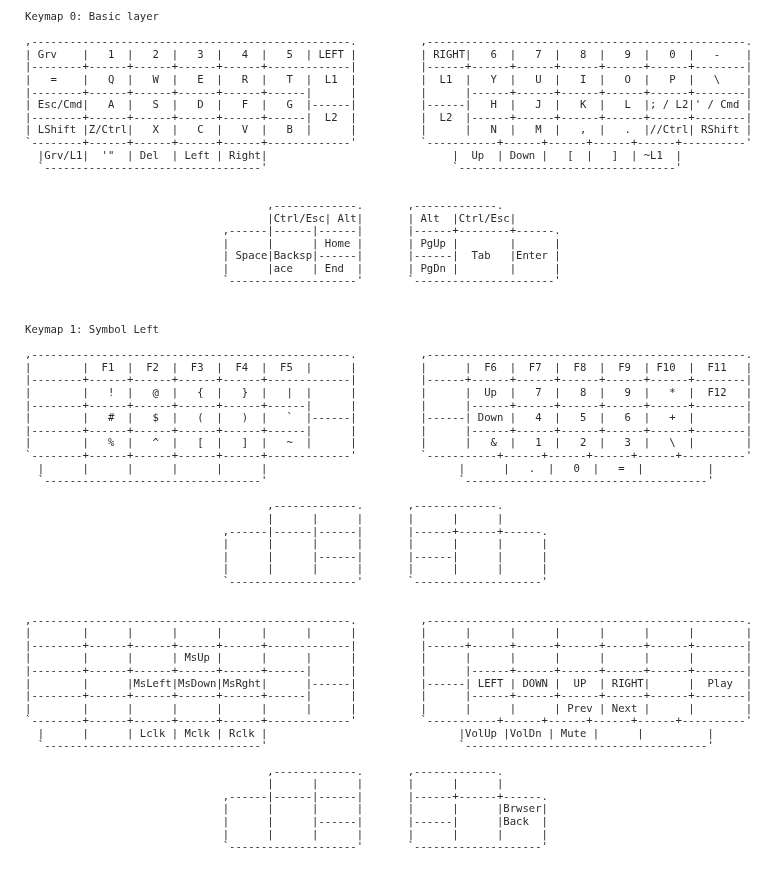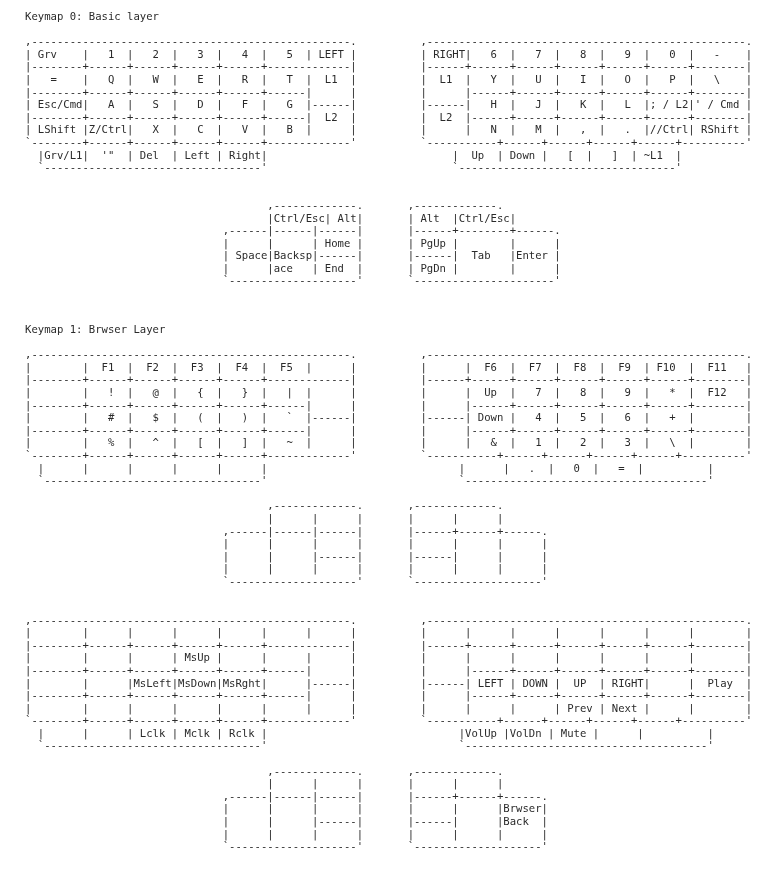--- a/index.html
+++ b/index.html
@@ -53,21 +53,21 @@
                                       ,-------------.       ,-------------.
                                       |Ctrl/Esc| Alt|       | Alt  |Ctrl/Esc|
                                ,------|------|------|       |------+--------+------.
                                |      |      | Home |       | PgUp |        |      |
                                | Space|Backsp|------|       |------|  Tab   |Enter |
                                |      |ace   | End  |       | PgDn |        |      |
                                `--------------------'       `----------------------'</pre>
   </section>
 
   <section class="km-section" data-name="keymap-section-1">
-    <div class="km-title" data-name="keymap-1-title">Keymap 1: Brwser Layer</div>
+    <div class="km-title" data-name="keymap-1-title">Keymap 1: Symbol Left</div>
     <pre class="km-art" data-name="keymap-1-ascii-art">,--------------------------------------------------.          ,--------------------------------------------------.
 |        |  F1  |  F2  |  F3  |  F4  |  F5  |      |          |      |  F6  |  F7  |  F8  |  F9  | F10  |  F11   |
 |--------+------+------+------+------+-------------|          |------+------+------+------+------+------+--------|
 |        |   !  |   @  |   {  |   }  |   |  |      |          |      |  Up  |   7  |   8  |   9  |   *  |  F12   |
 |--------+------+------+------+------+------|      |          |      |------+------+------+------+------+--------|
 |        |   #  |   $  |   (  |   )  |   `  |------|          |------| Down |   4  |   5  |   6  |   +  |        |
 |--------+------+------+------+------+------|      |          |      |------+------+------+------+------+--------|
 |        |   %  |   ^  |   [  |   ]  |   ~  |      |          |      |   &amp;  |   1  |   2  |   3  |   \  |        |
 `--------+------+------+------+------+-------------'          `-----------+------+------+------+------+----------'
   |      |      |      |      |      |                              |      |   .  |   0  |   =  |          |

